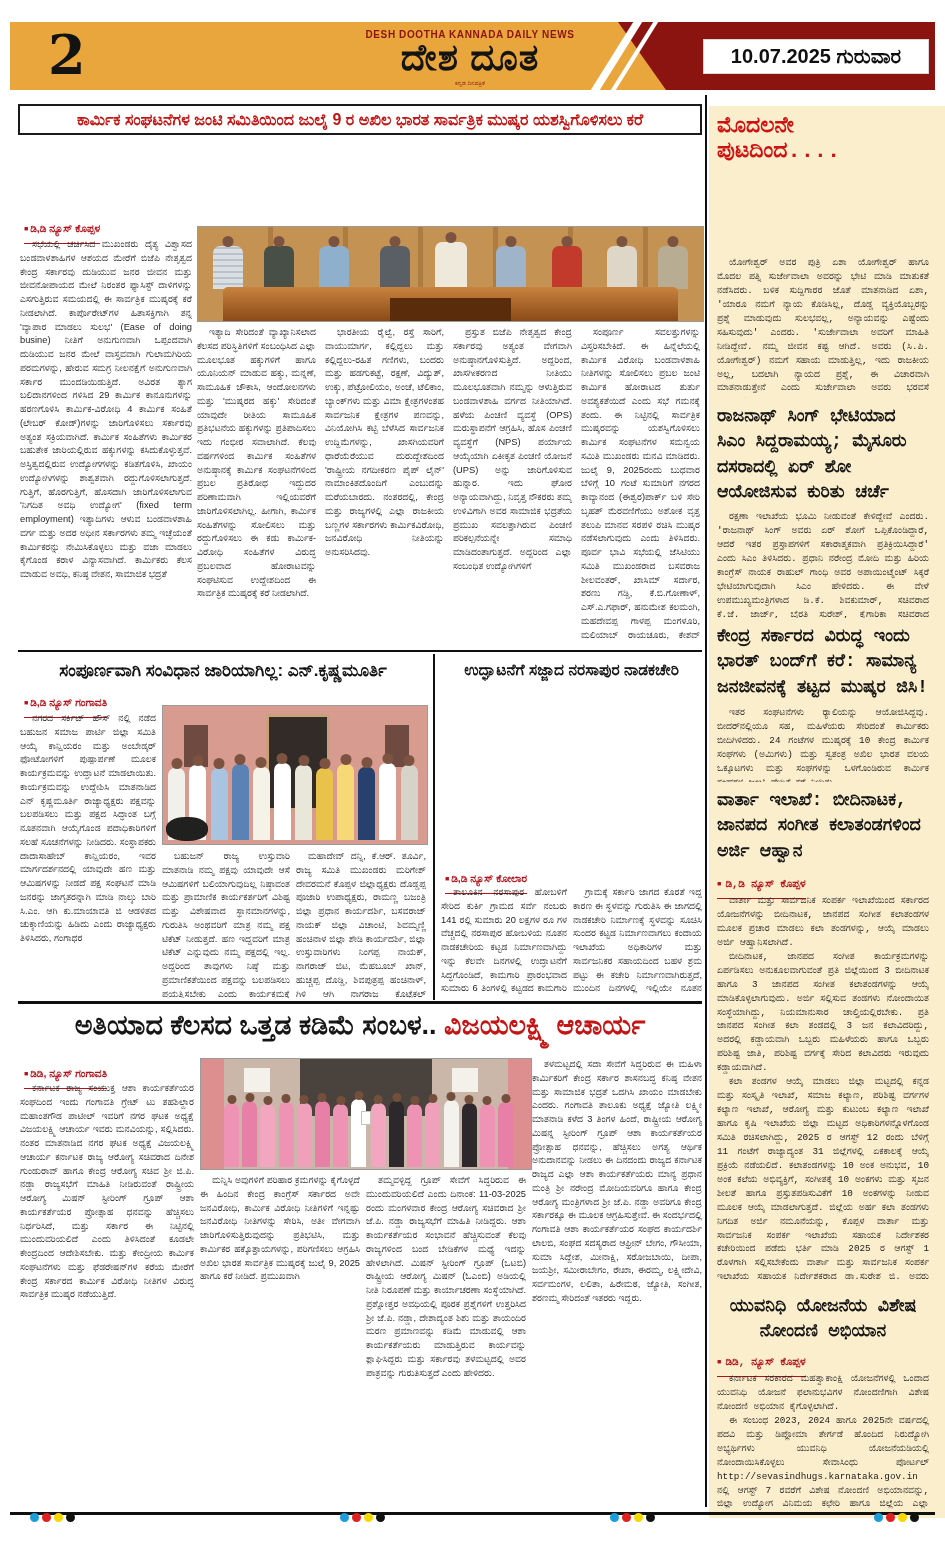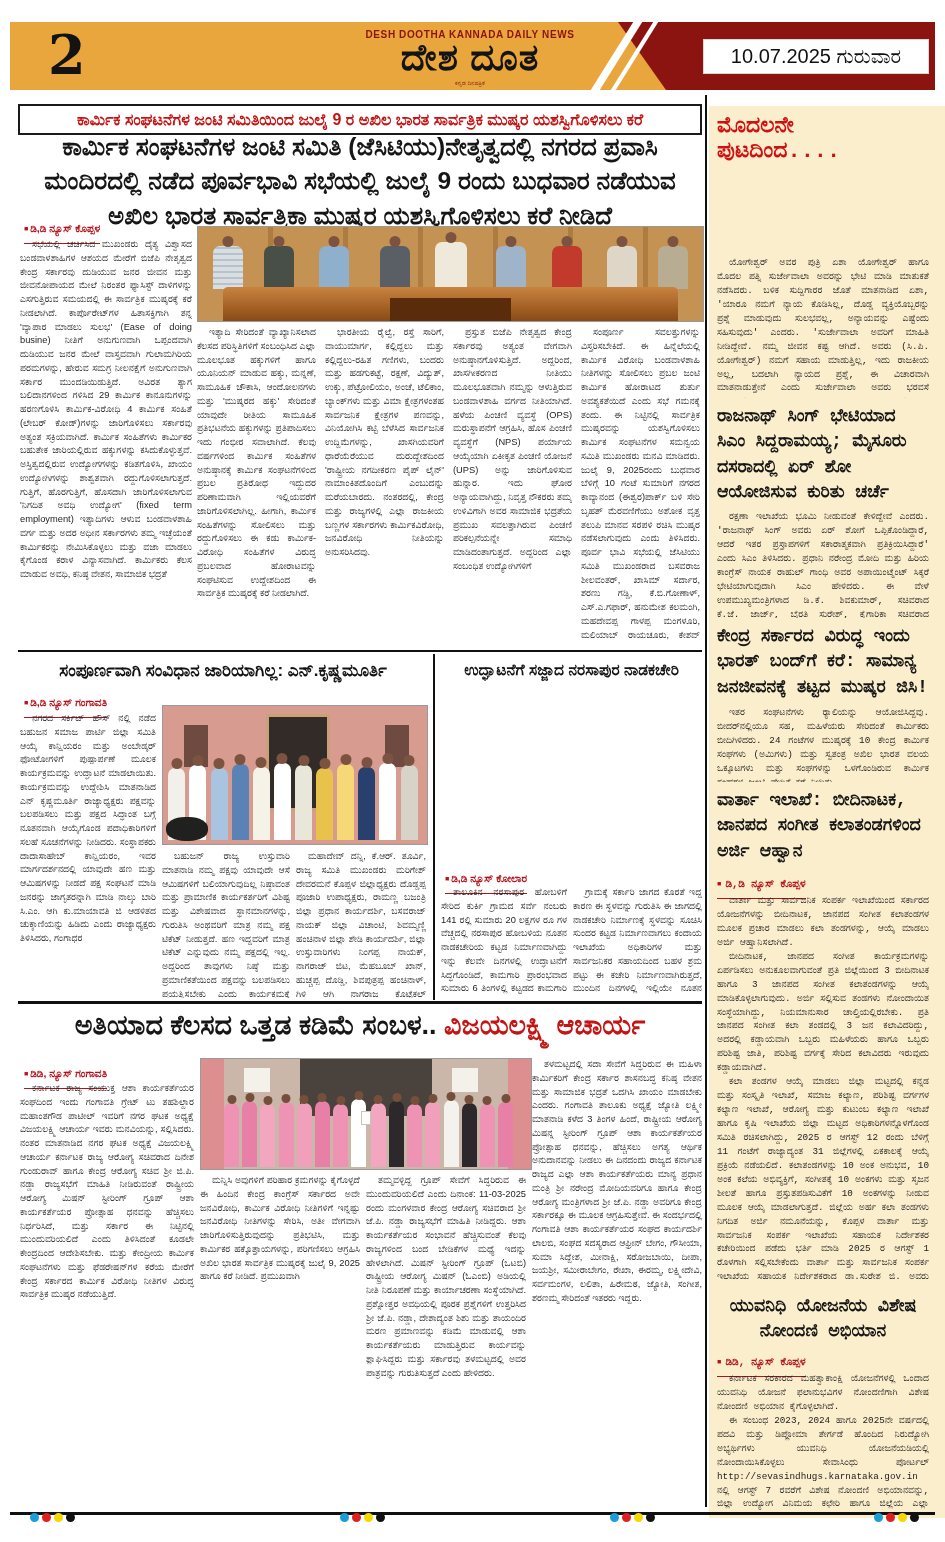--- a/index.html
+++ b/index.html
@@ -7,21 +7,21 @@
         font-family:"Liberation Sans",sans-serif;color:#1d1d1d;}
   .abs{position:absolute;}
   
   .band{background:#E8A63C;}
   .pagenum{font-family:"DejaVu Serif",serif;font-weight:bold;font-size:54px;color:#131313;line-height:1;}
   .mh-en{font-size:10px;font-weight:bold;color:#8C1410;letter-spacing:.6px;text-align:center;}
   .mh-kn{font-size:37px;font-weight:800;color:#141414;text-align:center;line-height:1;letter-spacing:1px;}
   .mh-tag{font-size:6px;color:#7c1410;text-align:center;}
   .dateshape{background:#8C1410;clip-path:polygon(70px 0,100% 0,100% 100%,118px 100%);}
   .stripe{background:#ffffff;transform:skewX(-32deg);}
-  .datebox{background:#ffffff;border:1px solid #d8d8d8;text-align:center;font-weight:normal;font-size:20px;color:#101010;}
+  .datebox{background:#ffffff;border:1px solid #d8d8d8;text-align:center;font-weight:bold;font-size:20px;color:#101010;}
   
   .kicker{border:2px solid #1a1a1a;background:#fff;text-align:center;font-weight:800;font-size:16px;color:#C41414;}
   .headline{font-size:24.5px;font-weight:800;line-height:1.4;text-align:center;color:#161616;}
   .h2{font-weight:800;color:#131313;line-height:1.3;}
   .byline{color:#B5121B;font-weight:700;font-size:10.5px;border-bottom:1px solid #B5121B;padding-bottom:8px;display:inline-block;}
   .byline::before{content:"■ ";font-size:7px;vertical-align:1px;}
   
   .bcol{font-size:9.3px;line-height:1.48;text-align:justify;color:#1d1d1d;overflow:hidden;}
   .bcol{text-indent:12px;}
   
@@ -51,21 +51,20 @@
   <div class="abs pagenum" style="left:48px;top:28px;">2</div>
   <div class="abs mh-en" style="left:270px;top:29px;width:400px;">DESH DOOTHA KANNADA DAILY NEWS</div>
   <div class="abs mh-kn" style="left:270px;top:39px;width:400px;">ದೇಶ ದೂತ</div>
   <div class="abs mh-tag" style="left:270px;top:80px;width:400px;">ಕನ್ನಡ ದಿನಪತ್ರಿಕೆ</div>
   <div class="abs dateshape" style="left:548px;top:22px;width:387px;height:68px;"></div>
   <div class="abs stripe" style="left:612px;top:22px;width:9px;height:68px;"></div>
   <div class="abs stripe" style="left:632px;top:22px;width:5px;height:68px;"></div>
   <div class="abs datebox" style="left:703px;top:39px;width:224px;height:33px;line-height:33px;">10.07.2025 ಗುರುವಾರ</div>
 
   <div class="abs kicker" style="left:18px;top:104px;width:680px;height:27px;line-height:27px;">ಕಾರ್ಮಿಕ ಸಂಘಟನೆಗಳ ಜಂಟಿ ಸಮಿತಿಯಿಂದ ಜುಲೈ 9 ರ ಅಖಿಲ ಭಾರತ ಸಾರ್ವತ್ರಿಕ ಮುಷ್ಕರ ಯಶಸ್ವಿಗೊಳಿಸಲು ಕರೆ</div>
-  <div class="abs headline" style="left:18px;top:130px;width:684px;">ಕಾರ್ಮಿಕ ಸಂಘಟನೆಗಳ ಜಂಟಿ ಸಮಿತಿ (ಜೆಸಿಟಿಯು)ನೇತೃತ್ವದಲ್ಲಿ ನಗರದ ಪ್ರವಾಸಿ ಮಂದಿರದಲ್ಲಿ ನಡೆದ ಪೂರ್ವಭಾವಿ ಸಭೆಯಲ್ಲಿ ಜುಲೈ 9 ರಂದು ಬುಧವಾರ ನಡೆಯುವ ಅಖಿಲ ಭಾರತ ಸಾರ್ವತ್ರಿಕಾ ಮುಷ್ಕರ ಯಶಸ್ವಿಗೊಳಿಸಲು ಕರೆ ನೀಡಿದೆ</div>
   <div class="abs" style="left:24px;top:218px;"><span class="byline">ಡಿ,ಡಿ ನ್ಯೂಸ್ ಕೊಪ್ಪಳ</span></div>
 
   <div class="abs photo" style="left:197px;top:226px;width:505px;height:94px;
        background:repeating-linear-gradient(90deg,#c49253 0 70px,#ad7c40 70px 75px);">
     <i class="fig" style="left:3%;bottom:34%;width:30px;height:46%;--c:#d9dee3;background:repeating-linear-gradient(0deg,#d9dee3 0 4px,#b9c2c9 4px 6px);"></i>
     <i class="fig" style="left:13%;bottom:34%;width:30px;height:46%;background:#474f46;"></i>
     <i class="fig" style="left:24%;bottom:34%;width:30px;height:46%;background:#8fb0cc;"></i>
     <i class="fig" style="left:36%;bottom:34%;width:30px;height:46%;background:#5a5f66;"></i>
     <i class="fig" style="left:47%;bottom:34%;width:32px;height:50%;background:#efe9dc;"></i>
     <i class="fig" style="left:59%;bottom:34%;width:30px;height:46%;background:#9fb4c9;"></i>

